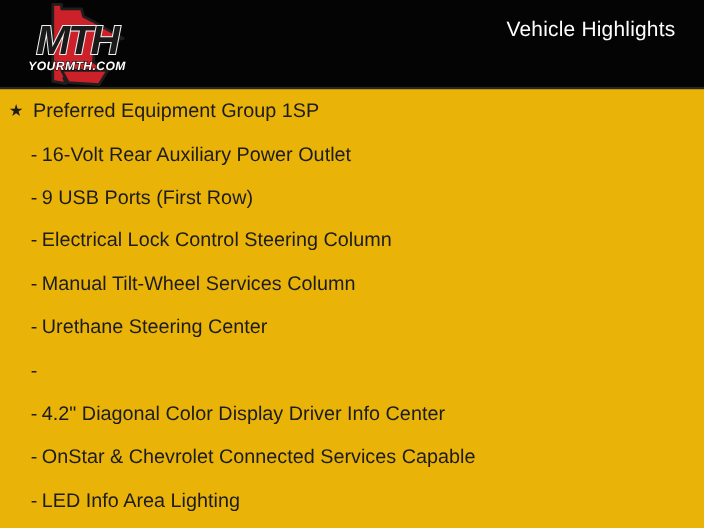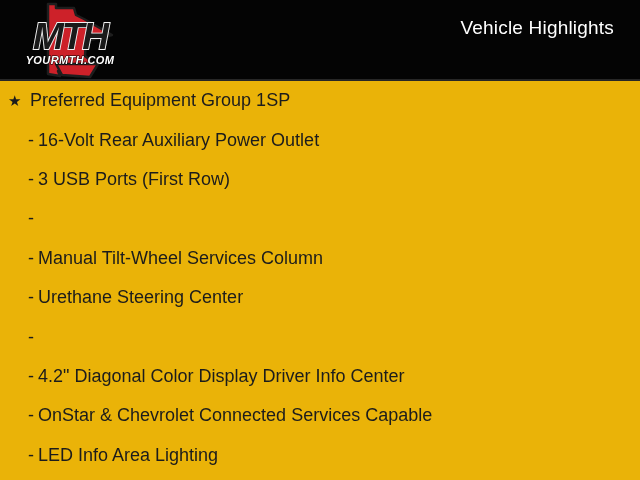--- a/index.html
+++ b/index.html
@@ -94,25 +94,26 @@
       <span>Preferred Equipment Group 1SP</span>
     </div>
 
     <div class="row l1">
       <span class="marker">-</span>
       <span>16-Volt Rear Auxiliary Power Outlet</span>
     </div>
 
     <div class="row l1">
       <span class="marker">-</span>
-      <span>3 USB Ports (First Row)</span>
+      <span>9 USB Ports (First Row)</span>
     </div>
 
     <div class="row l1">
       <span class="marker">-</span>
+      <span>Electrical Lock Control Steering Column</span>
     </div>
 
     <div class="row l1">
       <span class="marker">-</span>
       <span>Manual Tilt-Wheel Services Column</span>
     </div>
 
     <div class="row l1">
       <span class="marker">-</span>
       <span>Urethane Steering Center</span>

